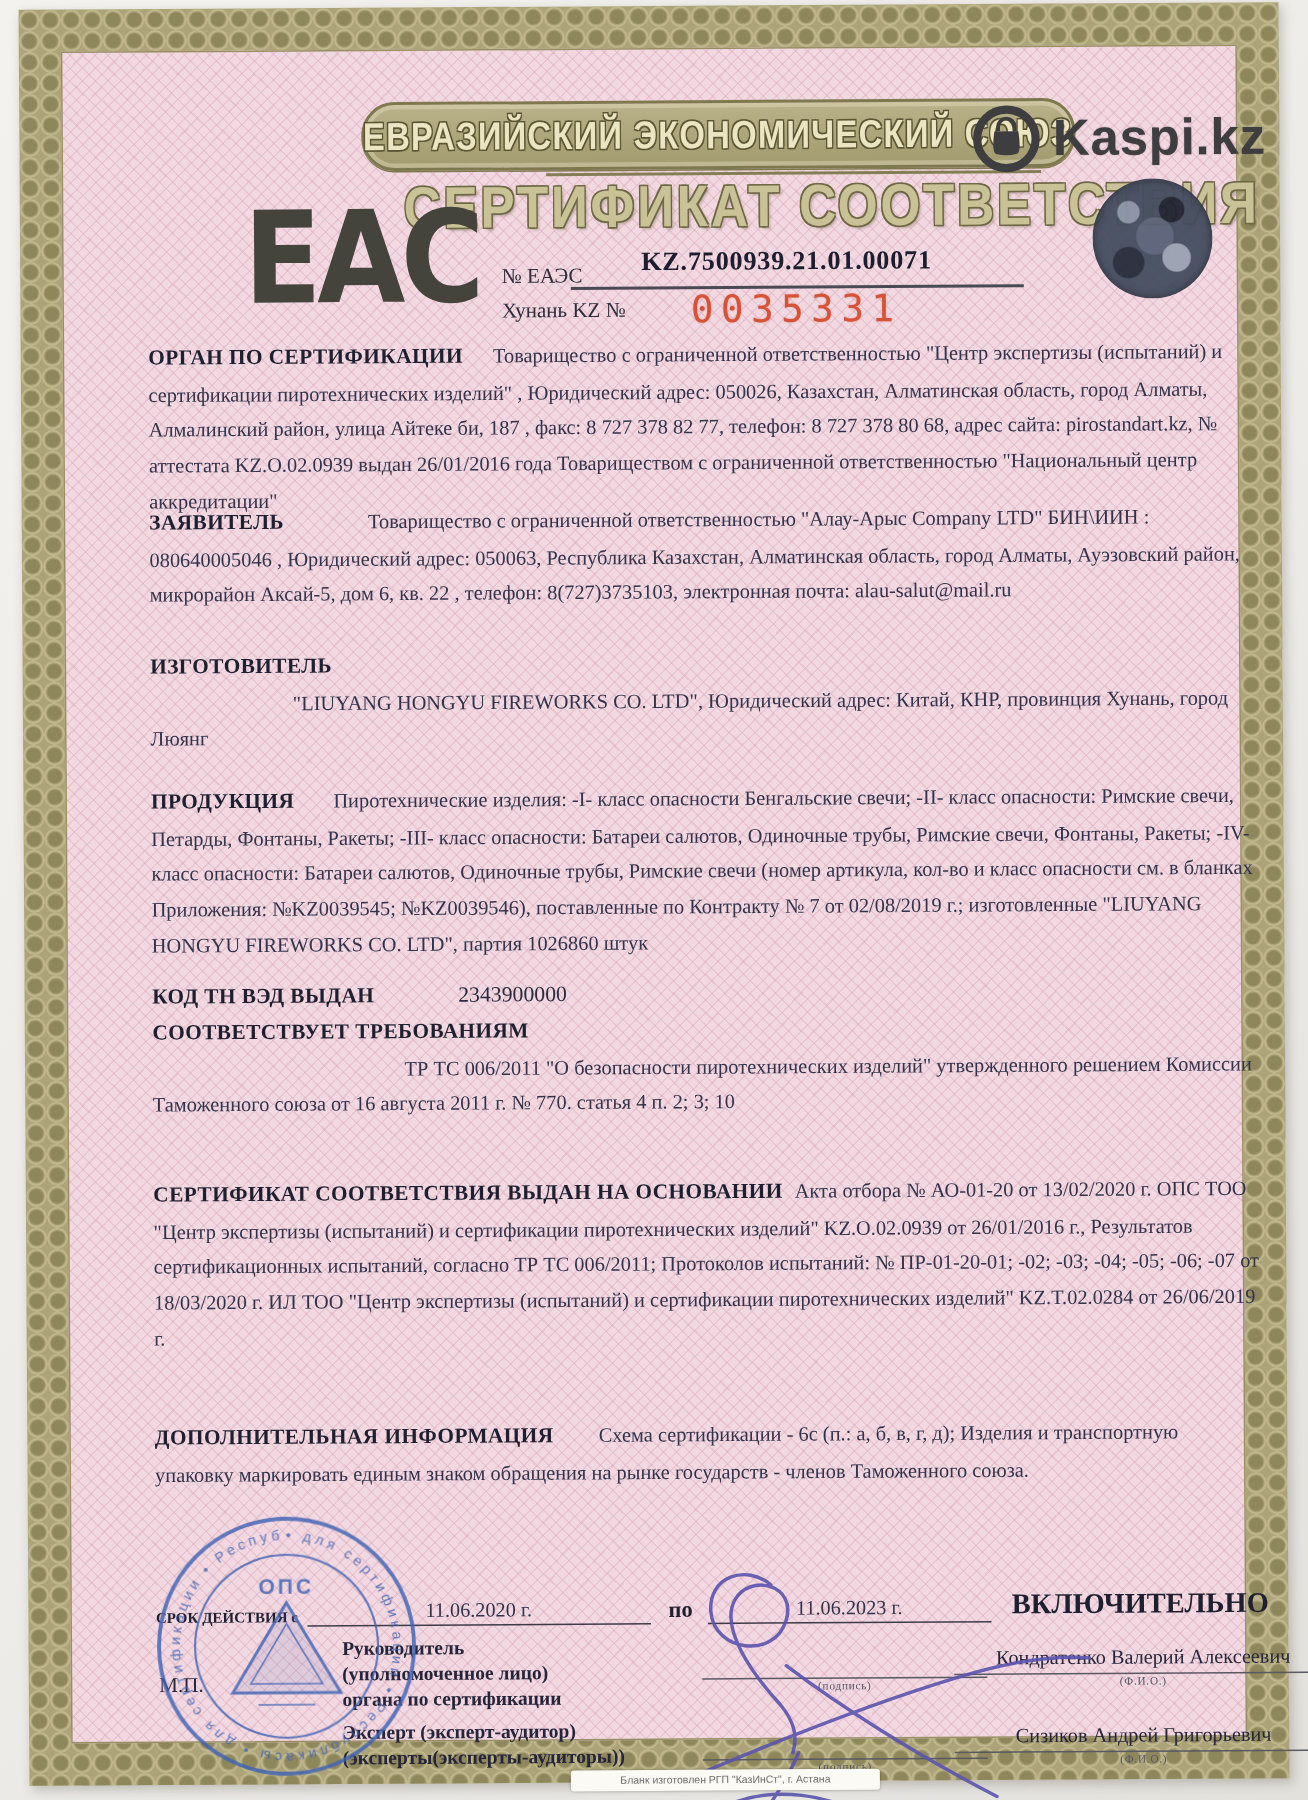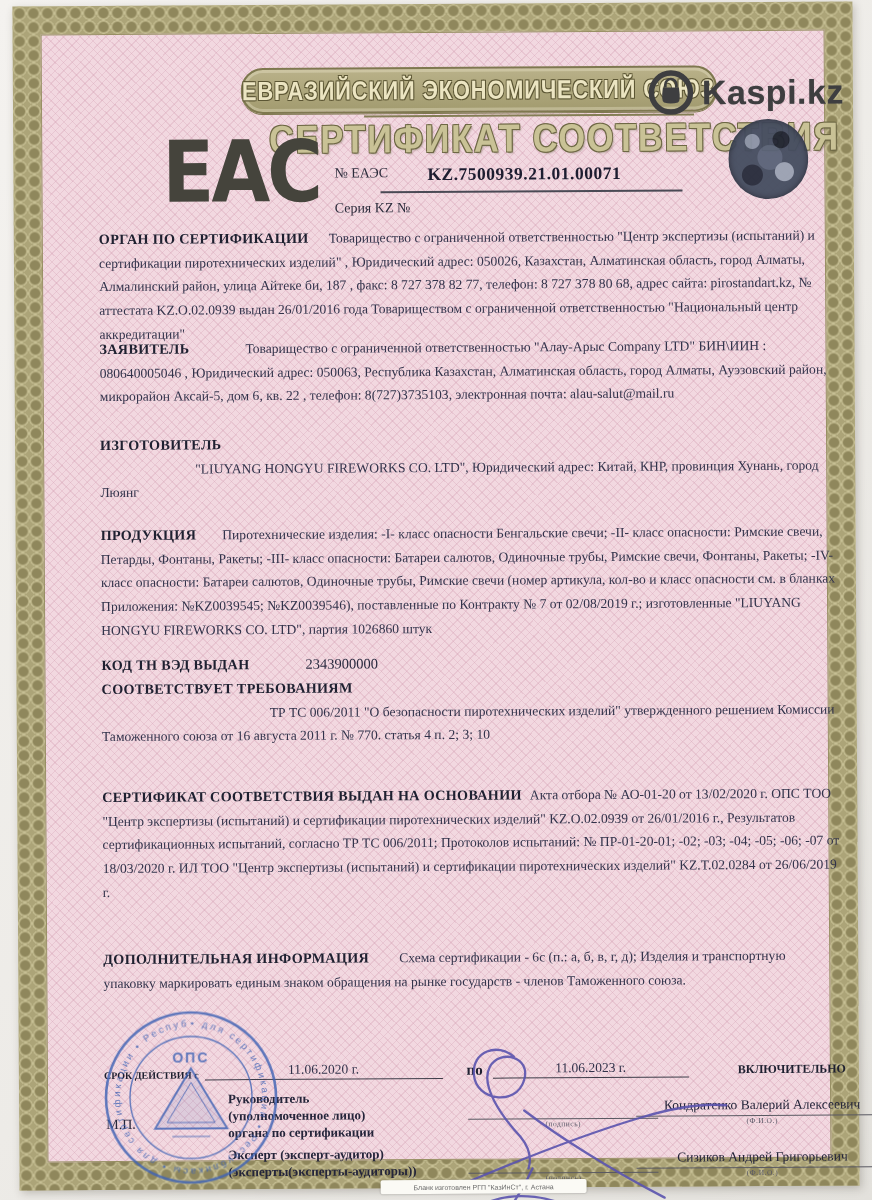--- a/index.html
+++ b/index.html
@@ -30,21 +30,21 @@
         color:#ece5c2;text-shadow:1px 1px 0 #5c5634,-1px -1px 0 #5c5634,1px -1px 0 #5c5634,-1px 1px 0 #5c5634;}
   #banner-underline{left:322px;top:82px;width:330px;height:2px;background:#847e55;}
   #doc-title{left:188px;top:84px;width:500px;text-align:center;}
   #doc-title span{display:inline-block;transform:scaleX(.88);white-space:nowrap;
         font-family:"Liberation Sans",sans-serif;font-weight:bold;font-size:39px;letter-spacing:2px;
         color:#c9c296;text-shadow:1px 1px 0 #6e6845,-1px -1px 0 #6e6845,1px -1px 0 #6e6845,-1px 1px 0 #6e6845,2px 2px 2px rgba(90,85,55,.35);}
   #eac{left:120px;top:96px;width:130px;text-align:center;
         font-family:"DejaVu Sans",sans-serif;font-weight:bold;font-size:76px;line-height:1.1;
         color:#45443c;letter-spacing:-3px;transform:scaleY(1.12);}
   .lab{font-size:14px;color:#2c2c3c;}
-  #num-label{left:292px;top:132px;}
+  #num-label{left:292px;top:144px;}
   #num-value{left:385px;top:131px;font-weight:bold;font-size:17.5px;letter-spacing:.5px;color:#1d1d30;}
   #num-underline{left:338px;top:158px;width:302px;height:1.5px;background:#4a4a55;}
   #series-label{left:292px;top:167px;}
   #series-value{left:418px;top:159px;font-family:"DejaVu Sans Mono",monospace;
         font-size:25px;letter-spacing:5px;color:#d85238;text-shadow:0 0 1px rgba(216,82,56,.5);}
   
   #kaspi{left:606px;top:38px;display:flex;align-items:center;gap:8px;}
   #kaspi .kz-text{font-family:"Liberation Sans",sans-serif;font-weight:bold;font-size:34px;
         color:#3e3e40;letter-spacing:.5px;text-shadow:0 0 1px rgba(62,62,64,.4);}
   #hologram{left:686px;top:88px;width:80px;height:80px;border-radius:50%;opacity:.95;
@@ -64,22 +64,22 @@
   .sec p{margin:0;}
   .indent95{text-indent:95px;} .indent168{text-indent:168px;}
   #tnved .val{margin-left:56px;font-size:14.5px;color:#2a2b40;}
   
   #validity{left:56px;top:1028px;width:742px;display:flex;align-items:flex-end;color:#1e2030;}
   #validity .vh{font-weight:bold;font-size:10px;white-space:nowrap;}
   #validity .dline{border-bottom:1.4px solid #3c3c48;text-align:center;font-size:13.5px;
         font-weight:normal;color:#32334b;padding-bottom:1px;}
   #validity .d1{width:238px;margin-left:6px;}
   #validity .d2{width:196px;margin-left:10px;margin-right:14px;}
-  #validity .po{font-weight:bold;font-size:15px;margin-left:24px;white-space:nowrap;}
-  #validity .incl{font-weight:bold;font-size:12px;margin-left:auto;white-space:nowrap;}
+  #validity .po{font-weight:bold;font-size:15px;margin-left:12px;white-space:nowrap;}
+  #validity .incl{font-weight:bold;font-size:19px;margin-left:auto;white-space:nowrap;}
   
   .role{left:180px;font-weight:bold;font-size:13px;line-height:1.32;color:#24253a;}
   .signbox{width:190px;text-align:center;}
   .signbox .line{border-bottom:1.2px solid #595962;height:24px;}
   .cap{font-size:7.5px;color:#565665;letter-spacing:.5px;}
   .namebox{width:252px;text-align:center;font-size:13.5px;color:#24253a;}
   .namebox .nm{border-bottom:1.2px solid #595962;padding-bottom:2px;white-space:nowrap;}
   #mp{left:58px;top:1082px;font-weight:normal;font-size:14px;color:#26273c;}
   
   #stamp{left:52px;top:972px;width:182px;height:182px;opacity:.82;filter:blur(.3px);}
@@ -103,21 +103,22 @@
       </div>
       <div id="banner-underline" class="abs"></div>
       <div id="doc-title" class="abs">
         <span>СЕРТИФИКАТ СООТВЕТСТВИЯ</span>
       </div>
       <div id="eac" class="abs">ЕАС</div>
 
       <div id="num-label" class="abs lab">№ ЕАЭС</div>
       <div id="num-value" class="abs">KZ.7500939.21.01.00071</div>
       <div id="num-underline" class="abs"></div>
-      <div id="series-label" class="abs lab">Серия KZ №</div>
+      <div id="series-label" class="abs lab">Хунань KZ №</div>
+      <div id="series-value" class="abs">0035331</div>
 
       <div id="kaspi" class="abs">
         <svg width="46" height="46" viewBox="0 0 46 46">
           <circle cx="23" cy="23" r="19.5" fill="none" stroke="#3e3e40" stroke-width="5.5"></circle>
           <path d="M15 18 q-2 14 1 15 q7 2 14 0 q3 -1 1 -15 z" fill="#3e3e40"></path>
           <path d="M17.5 18 v-3 a5.5 5.5 0 0 1 11 0 v3" fill="none" stroke="#3e3e40" stroke-width="2.6"></path>
         </svg>
         <span class="kz-text">Kaspi.kz</span>
       </div>
       <div id="hologram" class="abs"></div>

